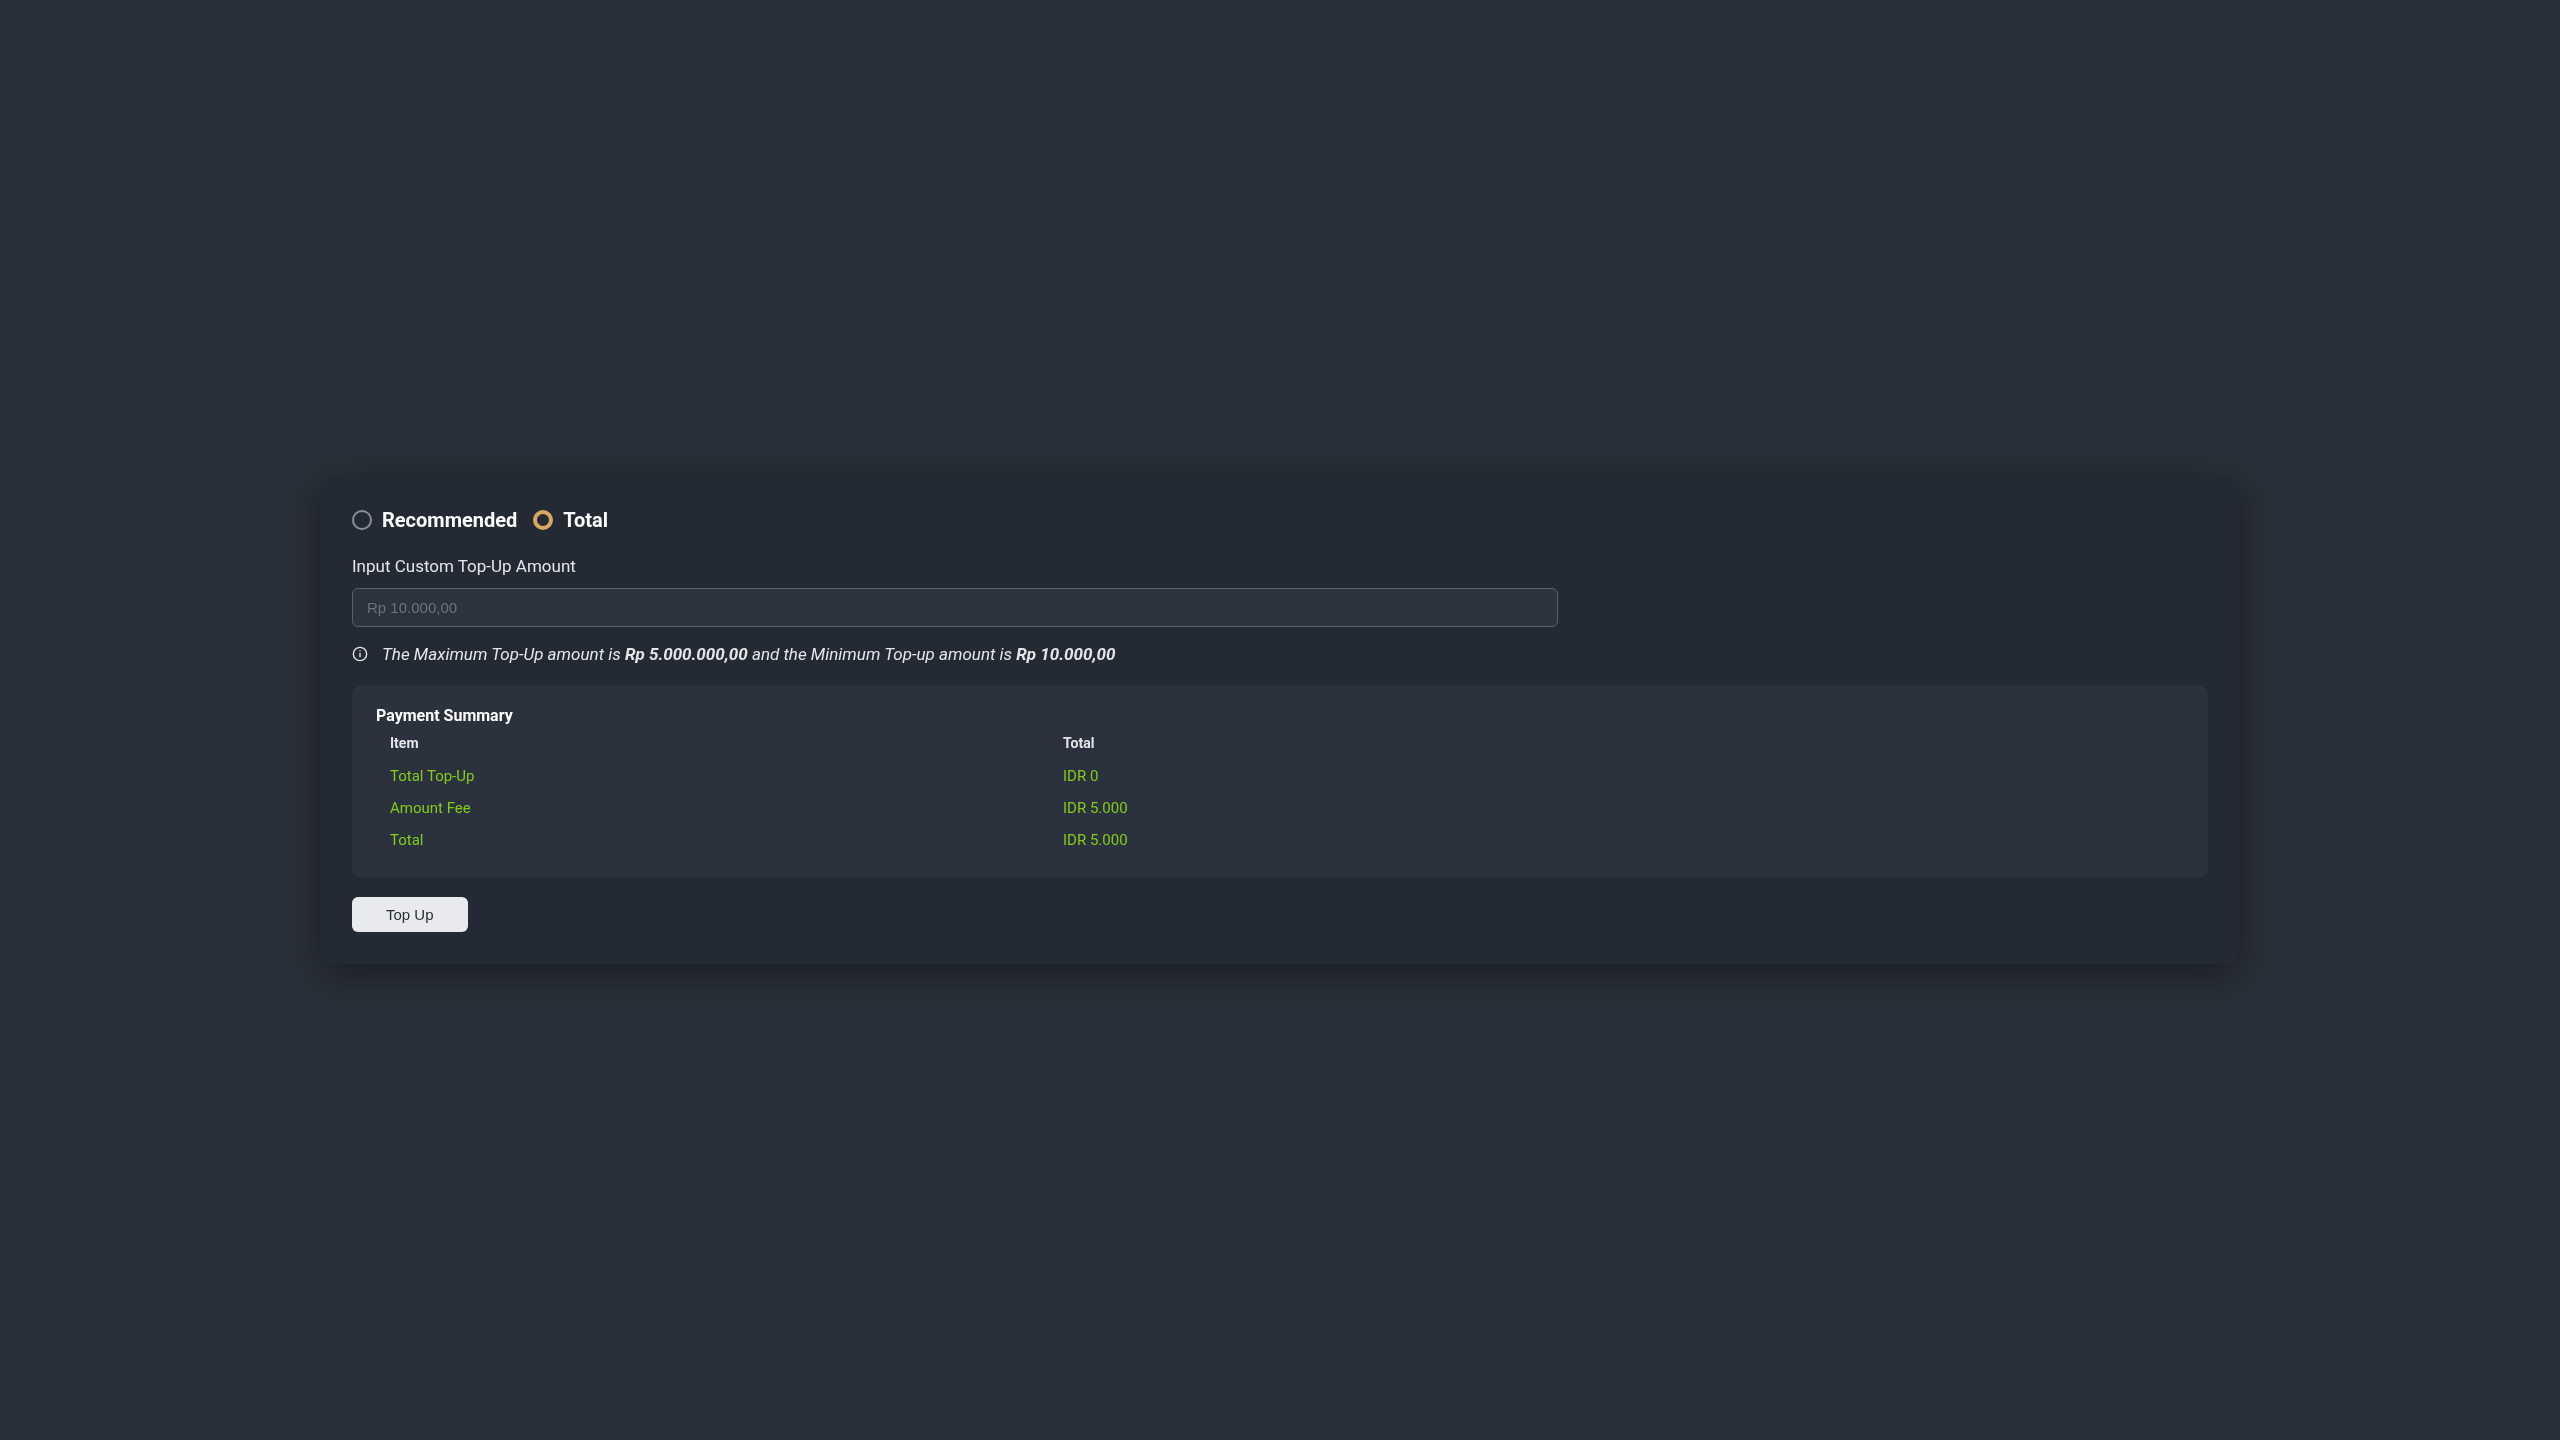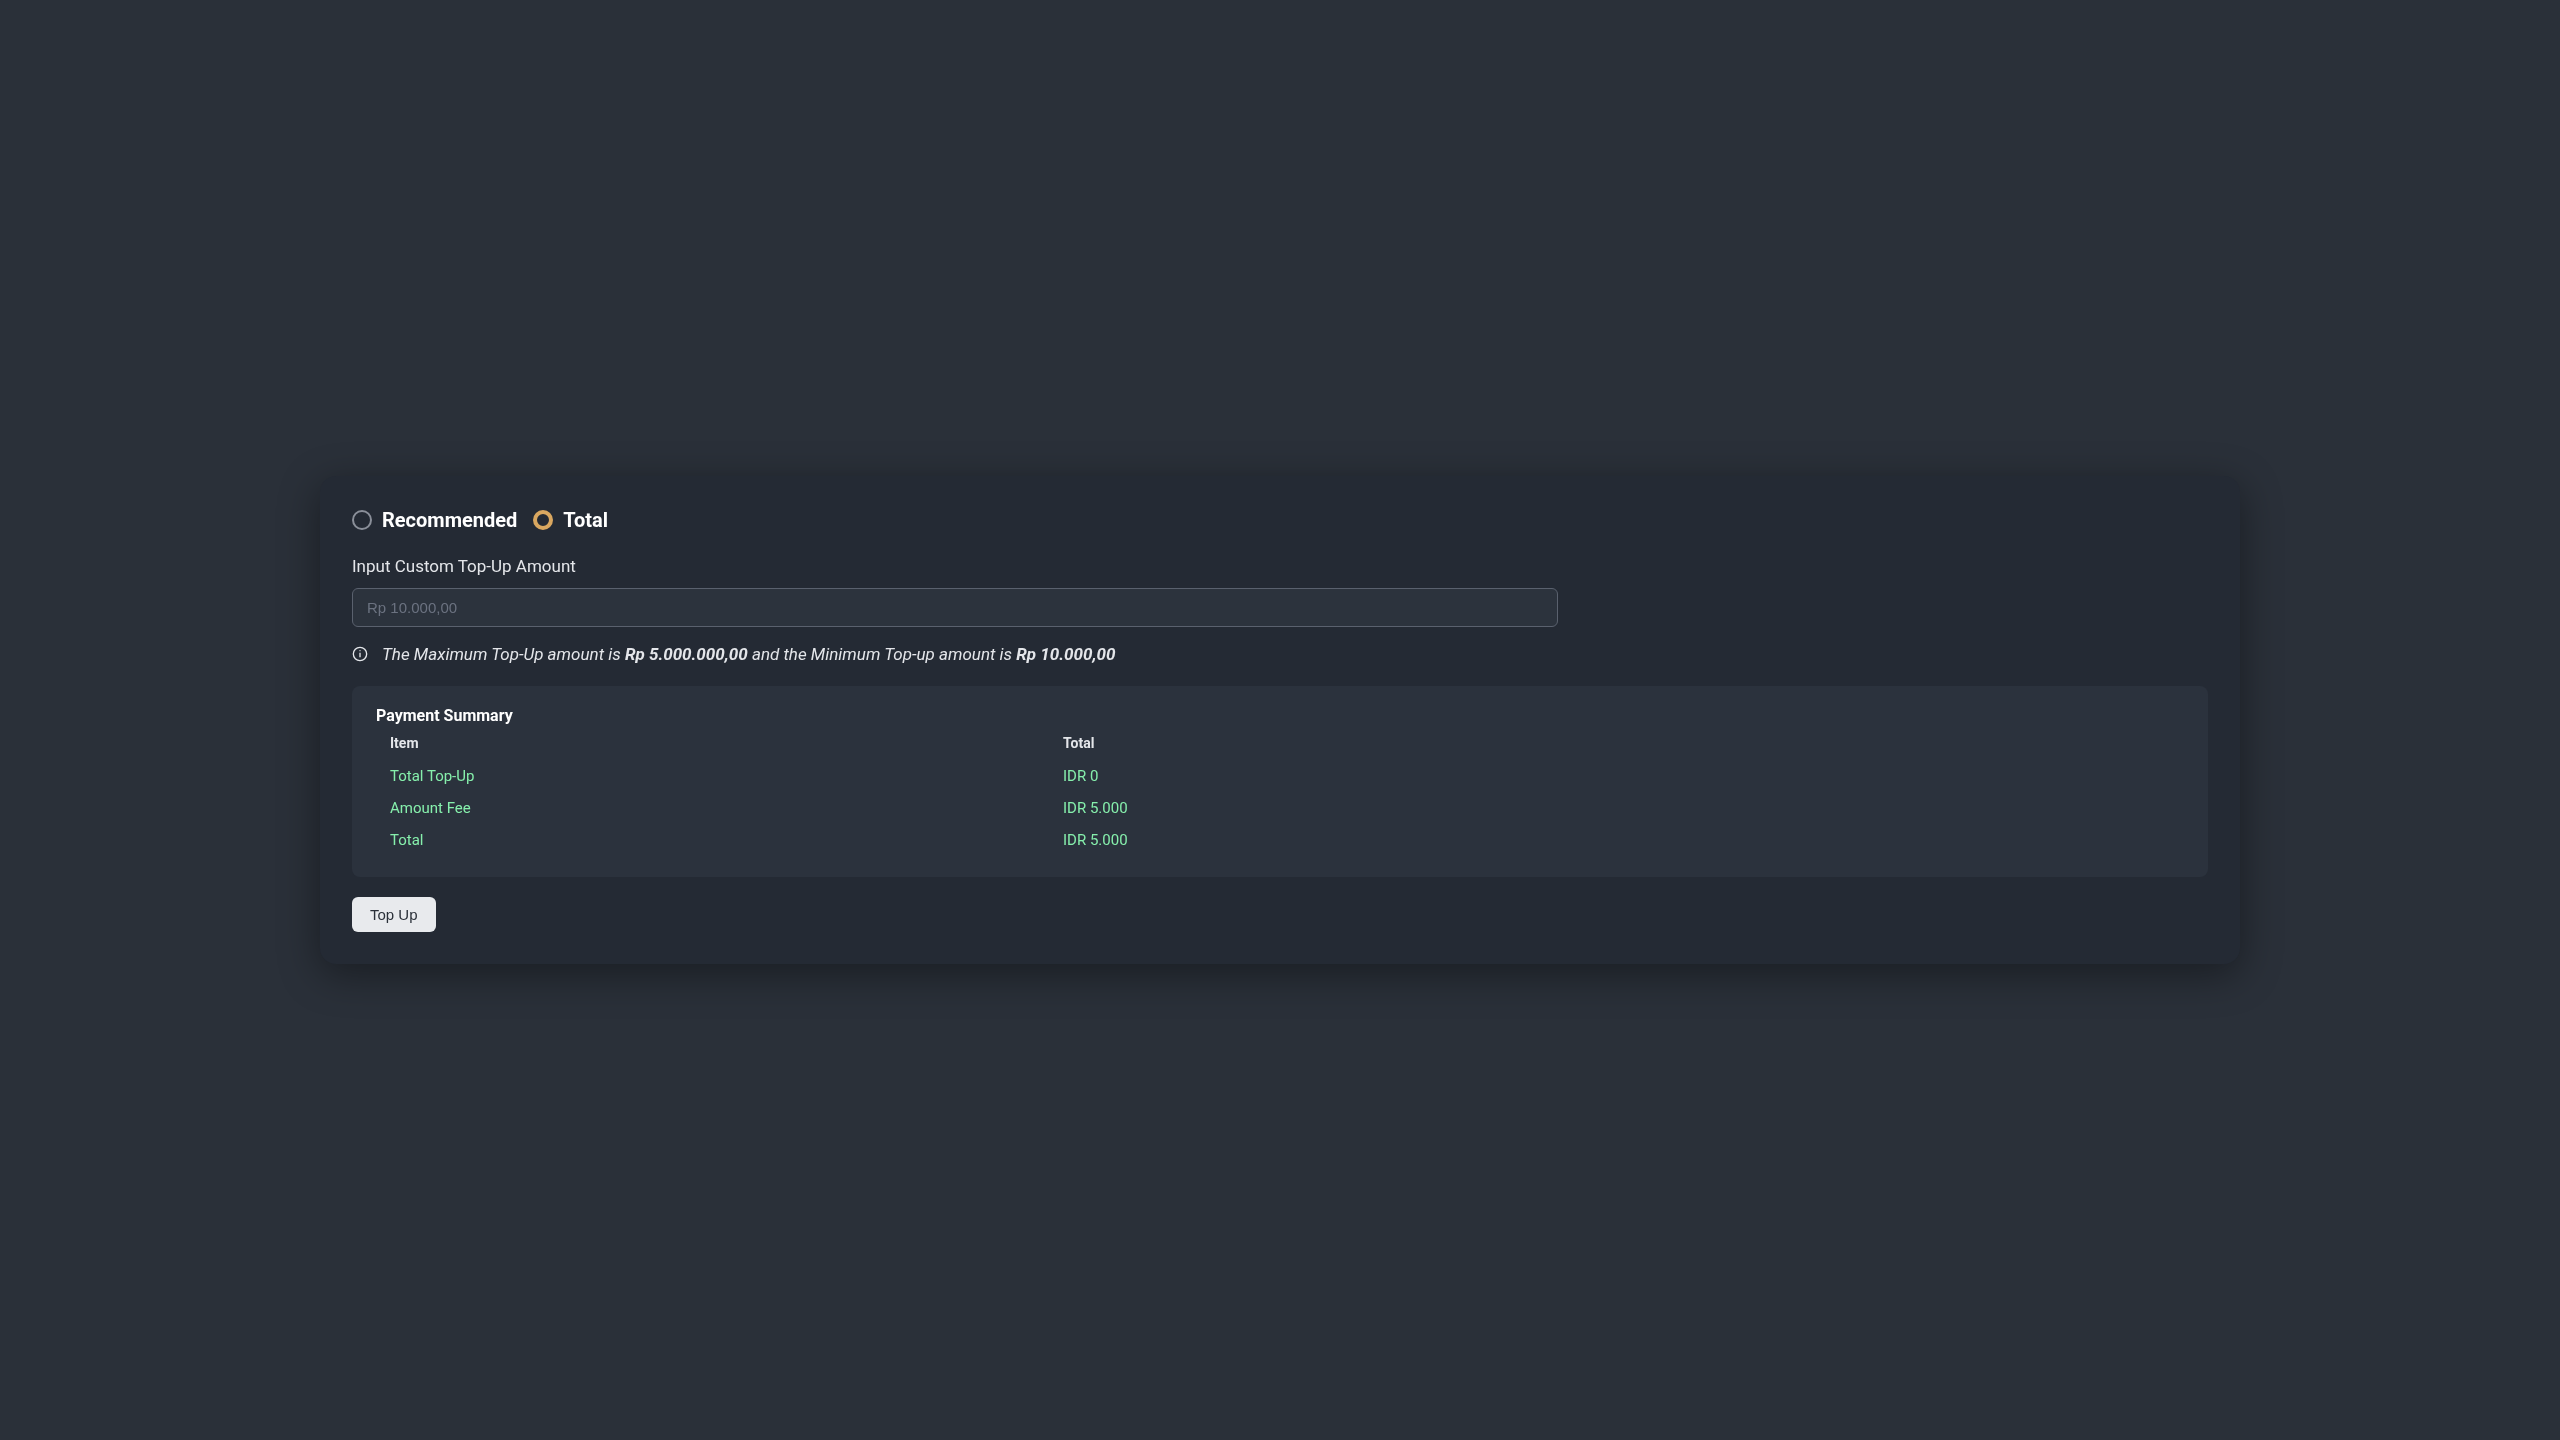--- a/index.html
+++ b/index.html
@@ -145,31 +145,31 @@
     }
 
     .col-header {
       color: #e4e6ea;
       font-size: 14px;
       font-weight: 700;
       padding-bottom: 2px;
     }
 
     .col-cell {
-      color: #86efac;
+      color: #84cc16;
       font-size: 15px;
       font-weight: 400;
     }
 
     .topup-button {
       background-color: #e8eaed;
       color: #2a3039;
       border: none;
       border-radius: 6px;
-      padding: 9px 18px;
+      padding: 9px 34px;
       font-size: 15px;
       font-weight: 500;
       cursor: pointer;
     }
   </style>
 </head>
 <body>
 
 <div class="card">
 

